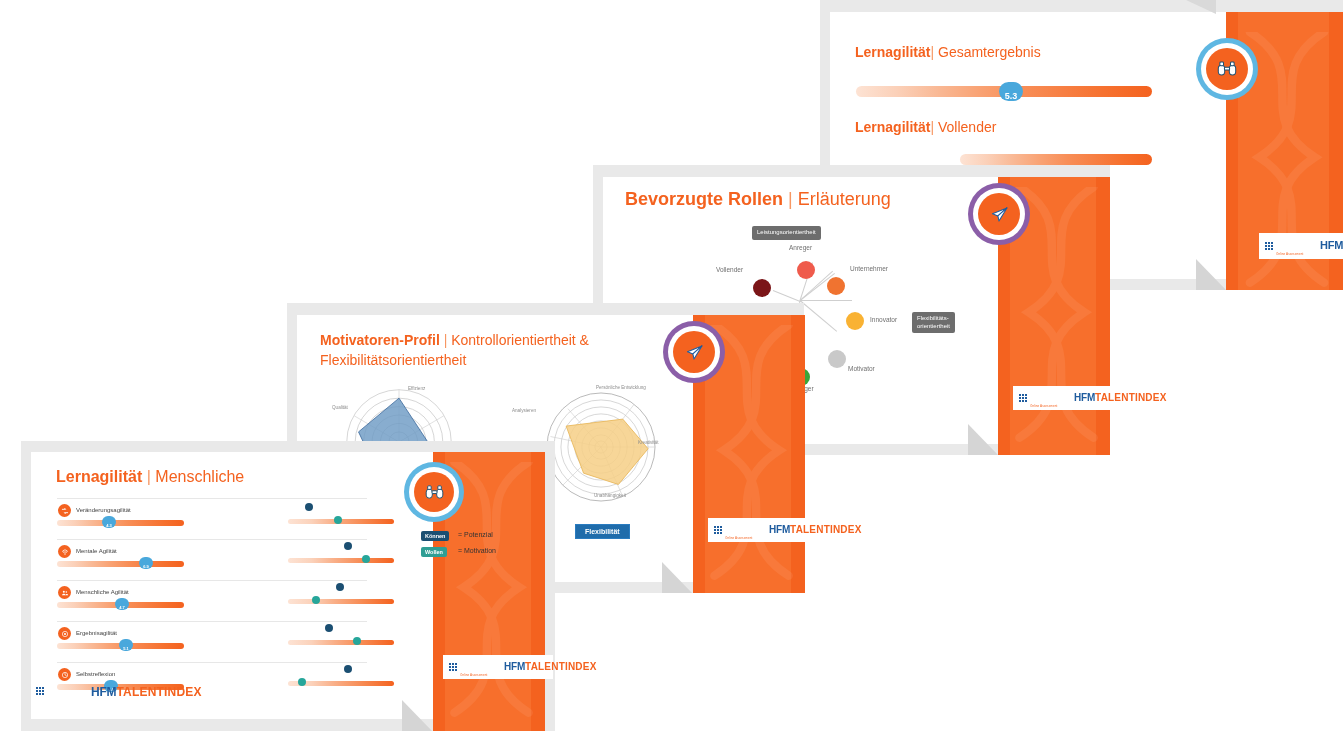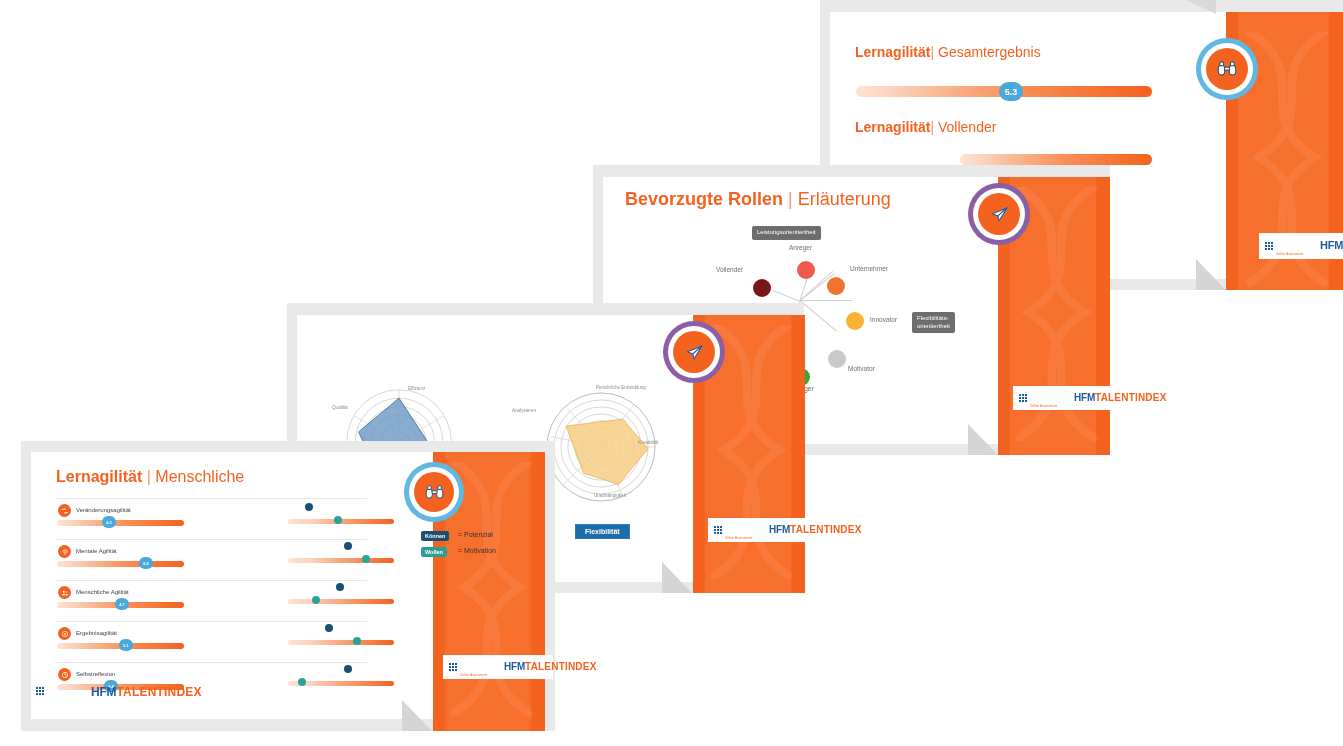--- a/index.html
+++ b/index.html
@@ -40,21 +40,21 @@
               display:flex; align-items:center; justify-content:center; }
   .dim-icon svg { width:8px; height:8px; }
   .dim-label { position:absolute; font-size:6px; color:#444; white-space:nowrap; }
 
   
   .scorebar { position:absolute; height:7px; border-radius:4px;
               background:linear-gradient(to right,#fde3d4 0%,#fbd0b8 14%,#f9b894 28%,#f9a273 42%,
                                          #f88e57 56%,#f77f43 70%,#f6712f 84%,#f4621f 100%); }
   .scorebar.thin { height:6px; border-radius:3px; }
   .score-knob { position:absolute; border-radius:50%; background:#49a8dc;
-                display:flex; align-items:center; justify-content:center;
+                display:flex; align-items:flex-end; justify-content:center;
                 color:#fff; font-weight:700; }
 
   
   .mini-bar { position:absolute; height:5px; border-radius:3px;
               background:linear-gradient(to right,#fde3d4 0%,#fbd2bb 20%,#f9b header 0%,#f9ad85 40%,
                                          #f7884f 70%,#f4621f 100%); }
   .mini-bar2 { position:absolute; height:5px; border-radius:3px;
                background:linear-gradient(to right,#fde3d4 0%,#fbd2bb 22%,#f9ad85 45%,#f7884f 72%,#f4621f 100%); }
   .dot-konnen { position:absolute; width:8px; height:8px; border-radius:50%; background:#1b4f72; }
   .dot-wollen { position:absolute; width:8px; height:8px; border-radius:50%; background:#26a69a; }
@@ -246,20 +246,23 @@
   <div class="orange-panel" style="left:693px; top:315px; width:112px; height:278px;">
     <div class="inner-tint"></div>
     <svg class="dna" viewBox="0 0 120 280" style="left:-14px; top:10px; width:145px; height:260px;">
       <g fill="none" stroke="#ffffff" stroke-width="9" stroke-linecap="round" opacity="0.55">
         <path d="M20,0 C90,45 20,90 90,135 C20,180 90,225 20,270"></path>
         <path d="M100,0 C30,45 100,90 30,135 C100,180 30,225 100,270"></path>
       </g>
     </svg>
   </div>
 
+  <div class="card-title title-wrap" style="left:320px; top:330px; font-size:14px; width:330px; line-height:1.45;">
+    <b>Motivatoren-Profil</b> <span class="sep">|</span> <span>Kontrollorientiertheit &amp; Flexibilitätsorientiertheit</span>
+  </div>
 
   <svg viewBox="0 0 140 140" style="position:absolute; left:340px; top:383px; width:118px; height:118px;">
     <g fill="none" stroke="#b9b9b9" stroke-width="0.7">
       <circle cx="70" cy="70" r="62"></circle>
         <circle cx="70" cy="70" r="52"></circle>
       <circle cx="70" cy="70" r="42"></circle>
         <circle cx="70" cy="70" r="32"></circle>
       <circle cx="70" cy="70" r="22"></circle>
         <circle cx="70" cy="70" r="12"></circle>
     </g>

